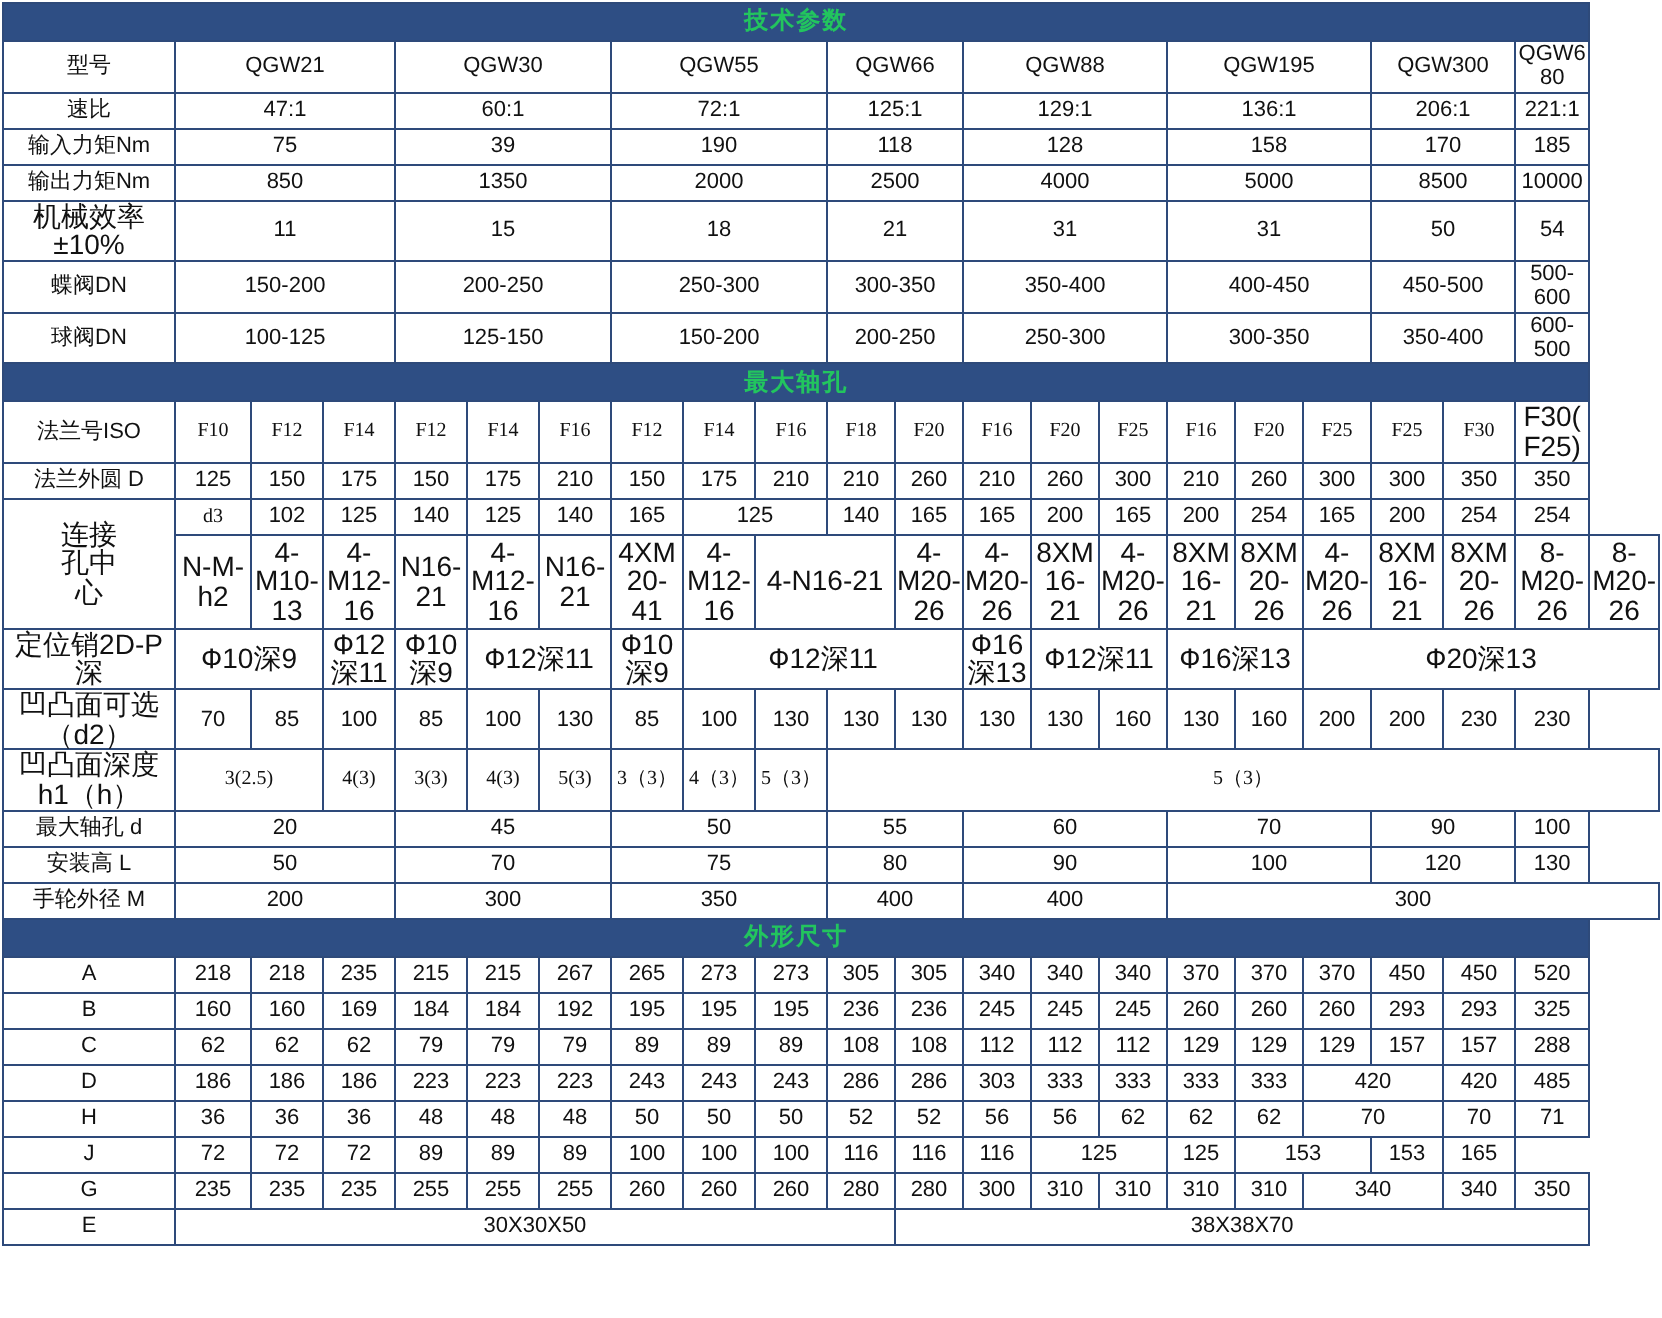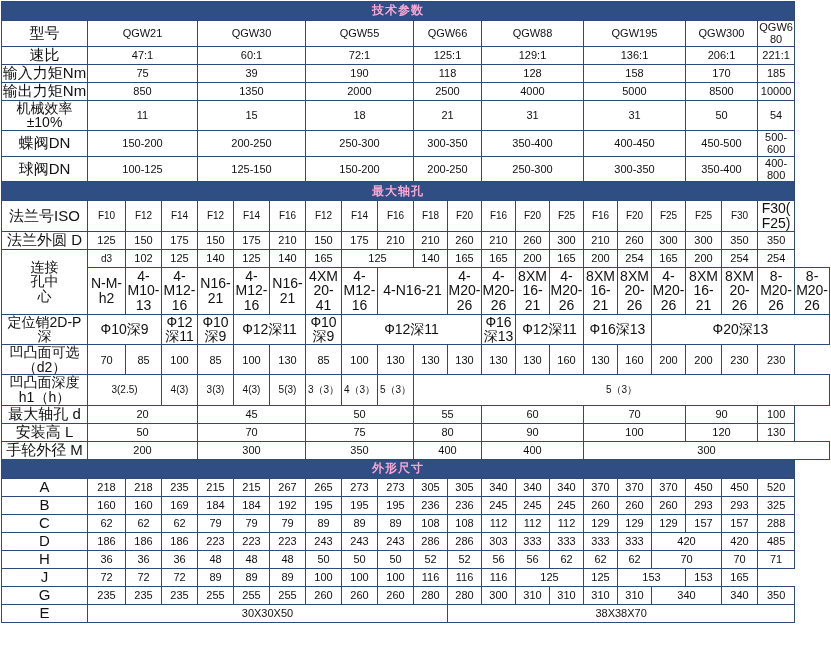--- a/index.html
+++ b/index.html
@@ -23,31 +23,31 @@
     vertical-align:middle;
     padding:0;
     line-height:1.12;
     font-size:11px;
     height:17px;
     word-break:break-word;
     background:#ffffff;
   }
   td.hdr{
     background:#2e4e84;
-    color:#f9a8d4;
+    color:#22c55e;
     font-weight:bold;
     height:18px;
     letter-spacing:1px;
     font-size:12px;
   }
   td.lbl{
     background:#ffffff;
-    font-size:15px;
+    font-size:11px;
   }
-  td.tiny{font-size:10px;}
+  td.tiny{font-size:10px;font-family:Liberation Serif, serif;}
   td.xtiny{font-size:14px;line-height:1.05;}
 </style>
 </head>
 <body>
 
 <div class="sheet">
 <table>
   <colgroup>
     <col style="width:86px">
     <col style="width:38px">
@@ -145,21 +145,21 @@
     </tr>
     <tr>
       <td class="lbl">球阀DN</td>
       <td colspan="3">100-125</td>
       <td colspan="3">125-150</td>
       <td colspan="3">150-200</td>
       <td colspan="2">200-250</td>
       <td colspan="3">250-300</td>
       <td colspan="3">300-350</td>
       <td colspan="2">350-400</td>
-      <td colspan="1">400-800</td>
+      <td colspan="1">600-500</td>
     </tr>
 
     <tr>
       <td class="hdr" colspan="21">最大轴孔</td>
     </tr>
 
     <tr>
       <td class="lbl">法兰号ISO</td>
       <td class="tiny">F10</td>
       <td class="tiny">F12</td>

